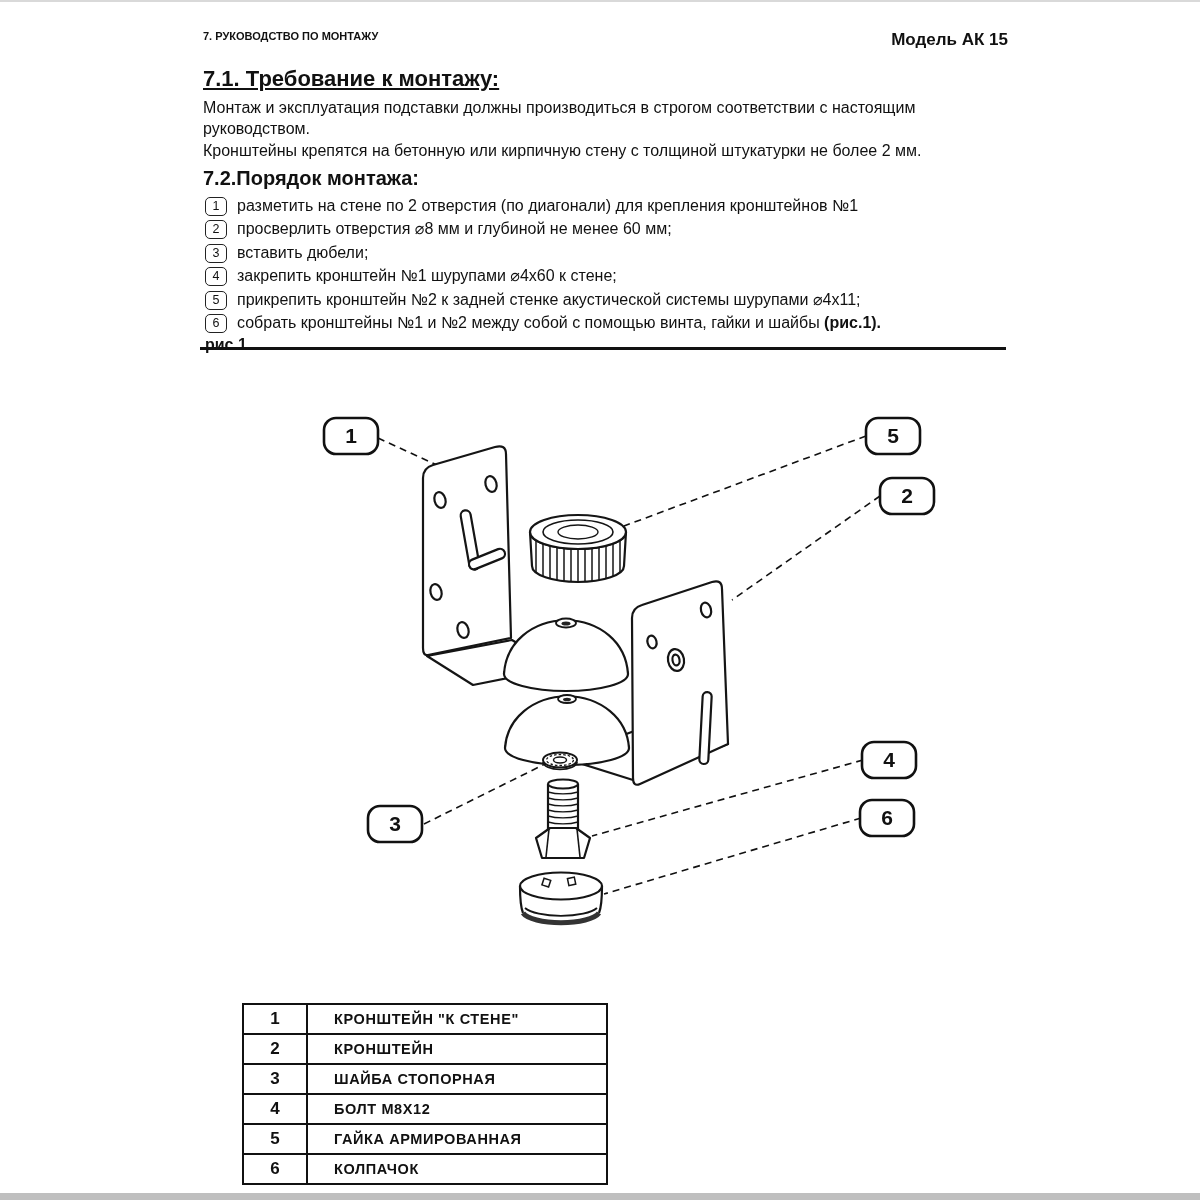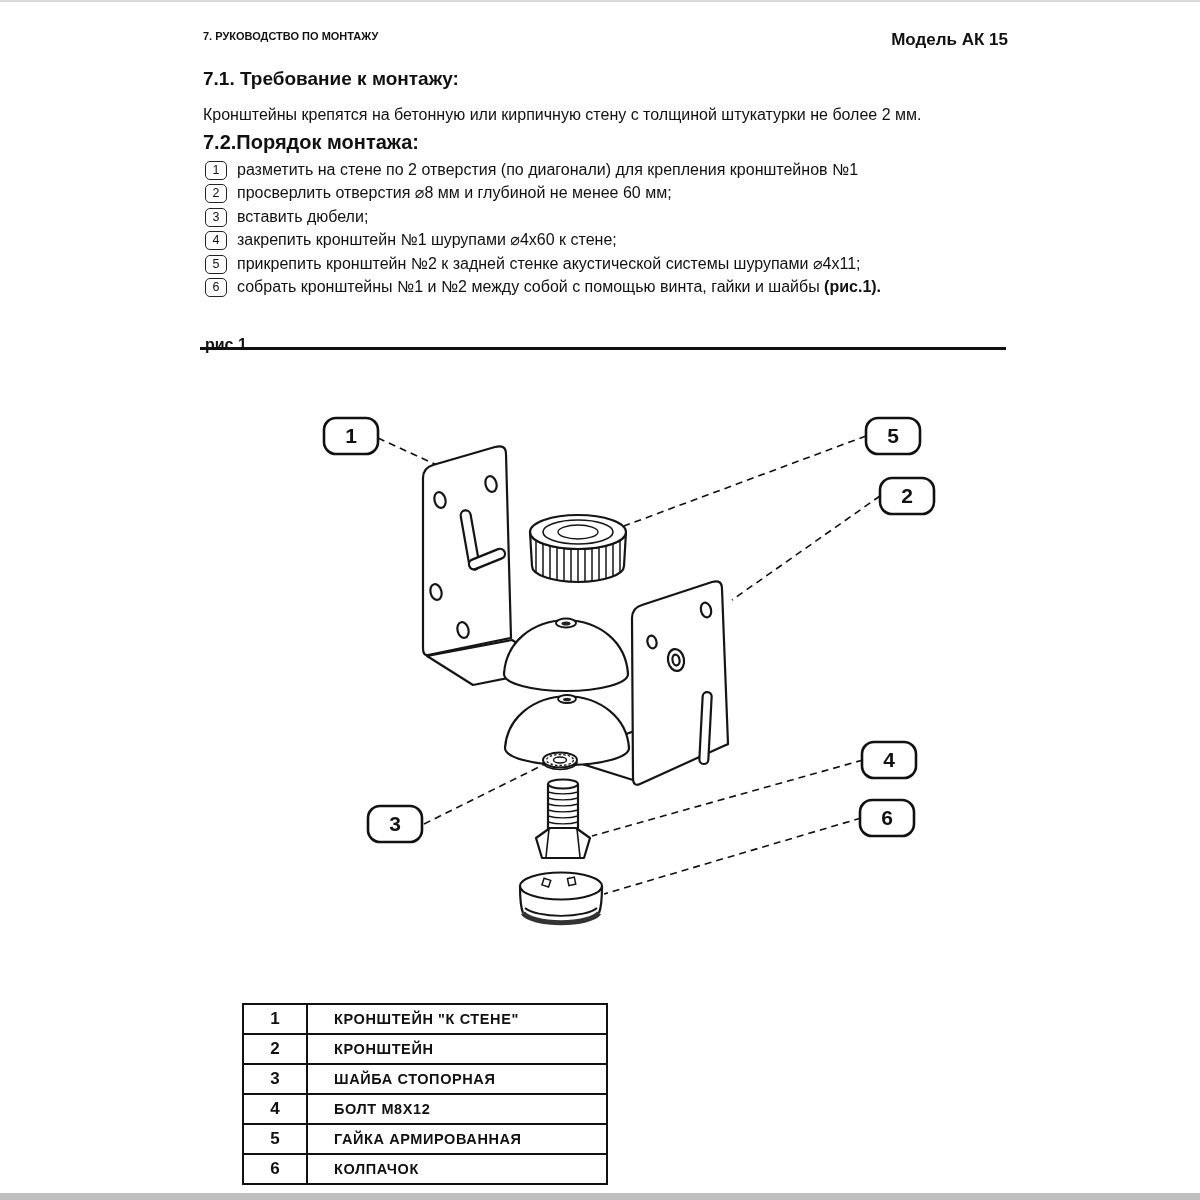--- a/index.html
+++ b/index.html
@@ -7,21 +7,21 @@
     position:relative;width:1200px;height:1200px;background:#ffffff;
     font-family:"Liberation Sans", sans-serif;color:#111;overflow:hidden;
   }
   .scan-edge-top{position:absolute;left:0;top:0;width:1200px;height:2px;background:#d9d9d9;}
   .scan-edge-bottom{position:absolute;left:0;bottom:0;width:1200px;height:7px;background:#bfbfbf;}
 
   .header-title{position:absolute;left:203px;top:30px;font-size:11px;font-weight:bold;}
   .model{position:absolute;right:192px;top:30px;font-size:17px;font-weight:bold;}
 
   .content{position:absolute;left:203px;top:64px;width:812px;font-size:16px;line-height:21.5px;}
-  .h71{font-size:19px;font-weight:bold;margin:4px 0 14px 0;}
+  .h71{font-size:22px;font-weight:bold;margin:4px 0 7px 0;text-decoration:underline;}
   .h72{font-size:20px;font-weight:bold;margin:7px 0 5px 0;}
   .content p{margin:0;}
 
   .steps{margin-top:2px;}
   .step{display:flex;align-items:flex-start;margin-bottom:2px;}
   .badge{
     flex:0 0 auto;width:20px;height:17px;border:1.6px solid #222;border-radius:5px;
     display:flex;align-items:center;justify-content:center;
     font-size:12.5px;margin:2px 10px 0 2px;line-height:1;
   }
@@ -43,20 +43,21 @@
 <body>
 
 <div class="page">
   <div class="scan-edge-top"></div>
 
   <div class="header-title">7. РУКОВОДСТВО ПО МОНТАЖУ</div>
   <div class="model">Модель АК 15</div>
 
   <div class="content">
     <div class="h71">7.1.  Требование к монтажу:</div>
+    <p>Монтаж и эксплуатация подставки должны производиться в строгом соответствии с настоящим руководством.</p>
     <p>Кронштейны крепятся на бетонную или кирпичную стену с толщиной штукатурки не более 2 мм.</p>
 
     <div class="h72">7.2.Порядок монтажа:</div>
 
     <div class="steps">
       <div class="step">
         <span class="badge">1</span>
         <span class="step-text"><span>разметить на стене по 2 отверстия (по диагонали) для крепления кронштейнов №1</span></span>
       </div>
       <div class="step">

